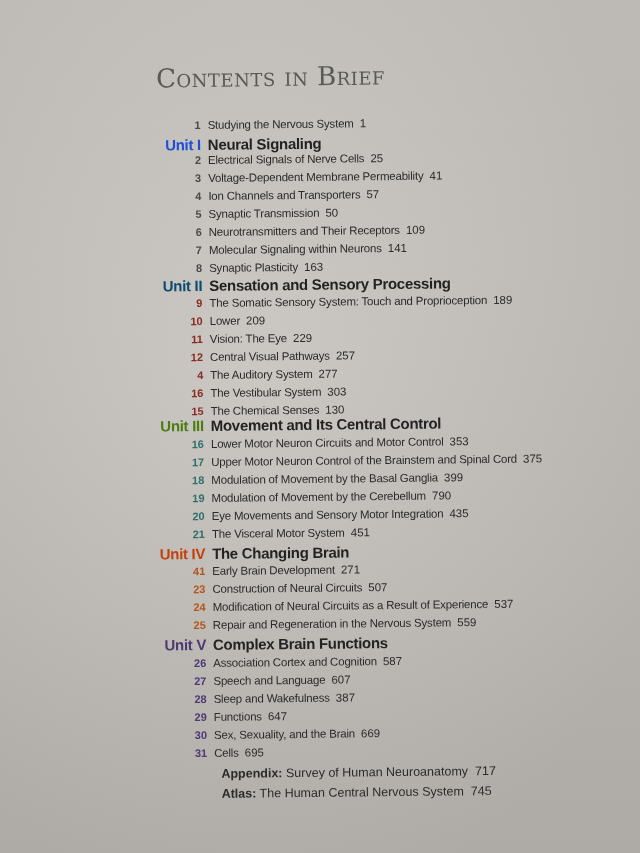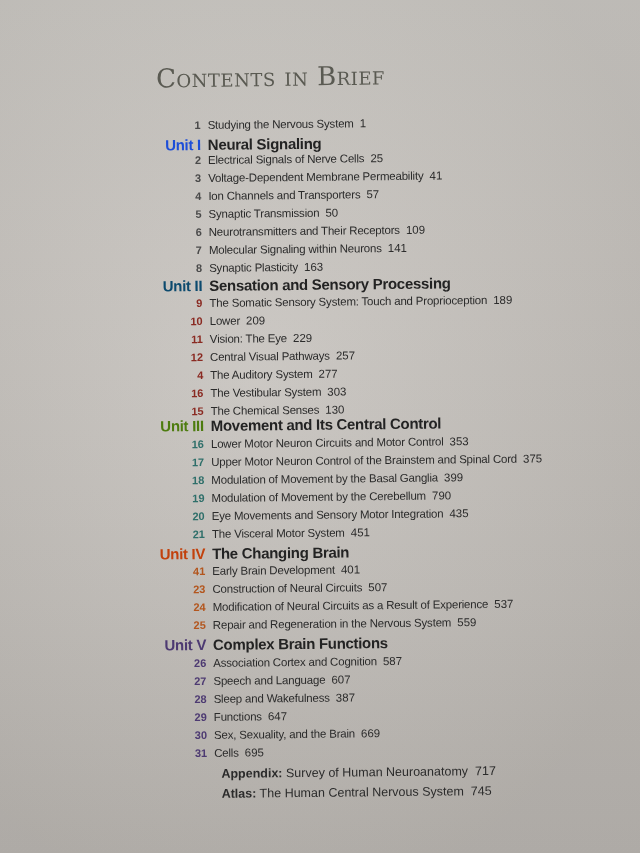--- a/index.html
+++ b/index.html
@@ -174,21 +174,21 @@
       <span class="page">451</span>
     </div>
 
   <div class="unit-row" style="left:124px; top:544px;">
     <span class="unit-label" style="color:#c2410c">Unit IV</span>
     <span class="unit-title">The Changing Brain</span>
   </div>
   <div class="row" style="left:180px; top:564px;">
       <span class="num" style="color:#b3561e">41</span>
       <span class="ch-title">Early Brain Development</span>
-      <span class="page">401</span>
+      <span class="page">271</span>
     </div>
   <div class="row" style="left:180px; top:582px;">
       <span class="num" style="color:#b3561e">23</span>
       <span class="ch-title">Construction of Neural Circuits</span>
       <span class="page">507</span>
     </div>
   <div class="row" style="left:180px; top:600px;">
       <span class="num" style="color:#b3561e">24</span>
       <span class="ch-title">Modification of Neural Circuits as a Result of Experience</span>
       <span class="page">537</span>

